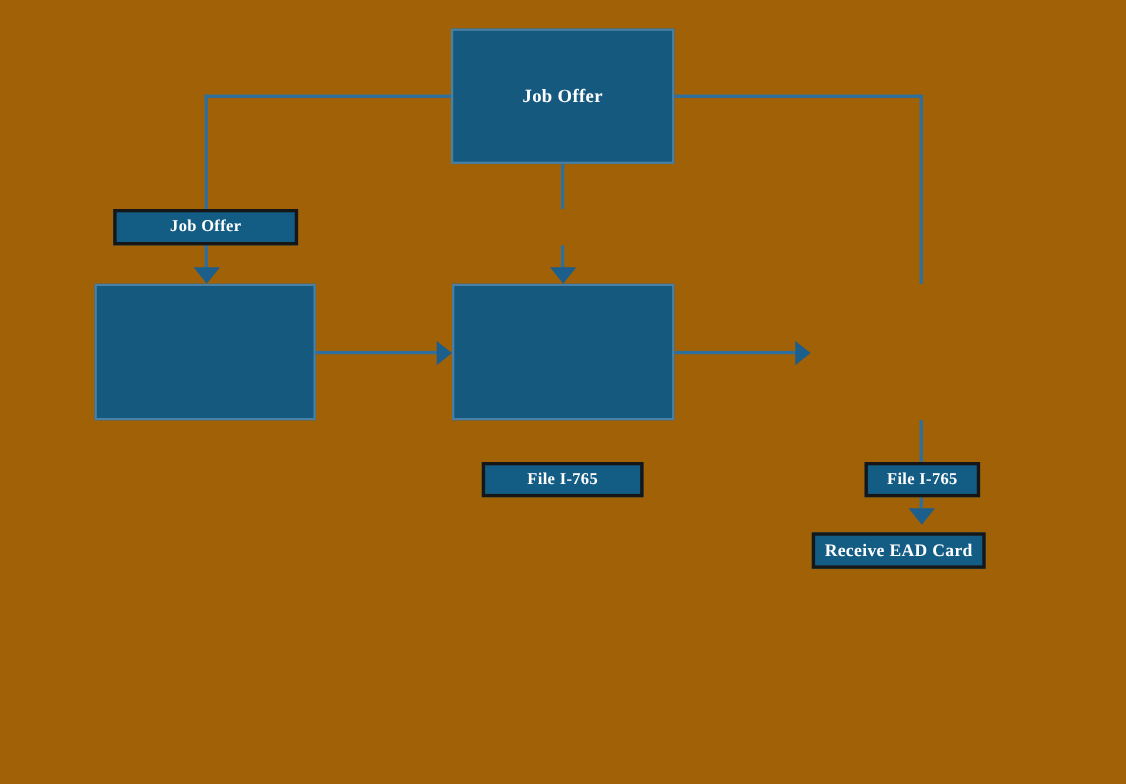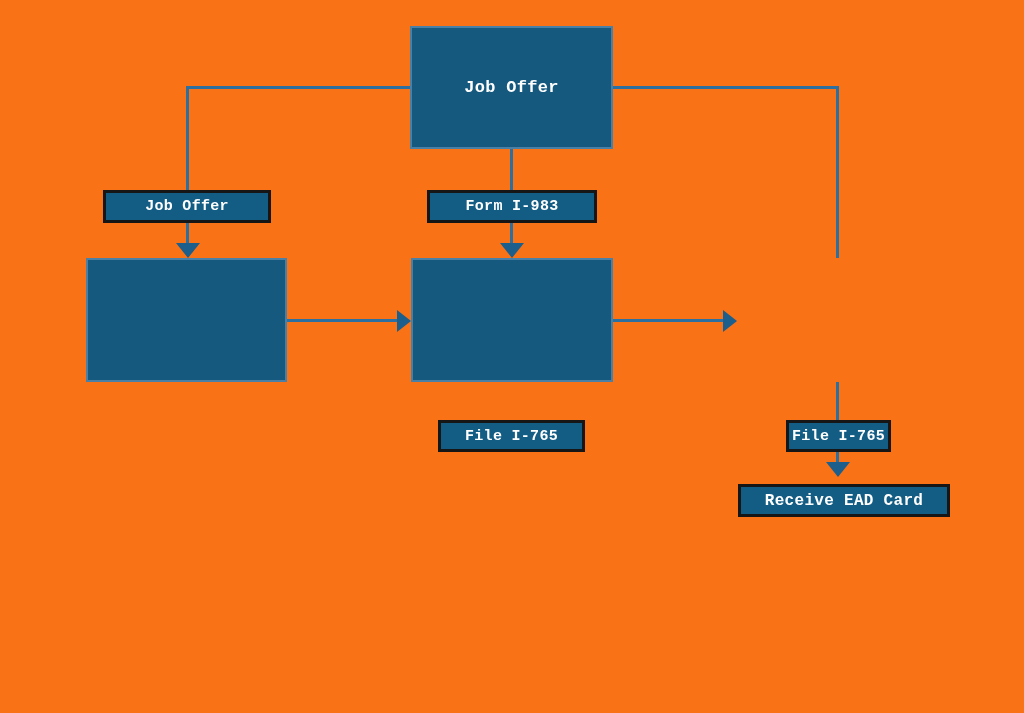--- a/index.html
+++ b/index.html
@@ -1,22 +1,22 @@
 <!DOCTYPE html>
 <html><head>
 <meta charset="utf-8">
 <style>
   html, body { margin: 0; padding: 0; background: #ffffff; }
   .canvas {
     position: relative;
     width: 1024px;
     height: 713px;
-    background: #f97316;
+    background: #a16207;
     overflow: hidden;
-    font-family: Liberation Mono, monospace;
+    font-family: Liberation Serif, serif;
   }
   
   .big-box {
     position: absolute;
     background: #16597f;
     border: 2px solid #4a80a6;
     box-sizing: border-box;
     color: #ffffff;
     display: flex;
     align-items: center;
@@ -45,21 +45,21 @@
     justify-content: center;
     text-align: center;
     font-size: 15px;
     font-weight: bold;
     letter-spacing: 0.3px;
   }
   #tag-job-offer   { left: 103px; top: 190px; width: 168px; height: 33px; }
   #tag-form-i983   { left: 427px; top: 190px; width: 170px; height: 33px; }
   #tag-file-mid    { left: 438px; top: 420px; width: 147px; height: 32px; }
   #tag-file-right  { left: 786px; top: 420px; width: 105px; height: 32px; }
-  #box-ead         { left: 738px; top: 484px; width: 212px; height: 33px; font-size: 16px; }
+  #box-ead         { left: 738px; top: 484px; width: 158px; height: 33px; font-size: 16px; }
 
   
   .line { position: absolute; background: #2d6f9e; }
   .h-line { height: 3px; }
   .v-line { width: 3px; }
   #ln-top-left-h  { left: 186px; top: 86px;  width: 226px; }
   #ln-top-right-h { left: 613px; top: 86px;  width: 226px; }
   #ln-left-v      { left: 186px; top: 86px;  height: 158px; }
   #ln-mid-v-a     { left: 510px; top: 149px; height: 41px; }
   #ln-mid-v-b     { left: 510px; top: 223px; height: 21px; }
@@ -115,23 +115,20 @@
   <div class="big-box" id="box-left">
     <span></span>
   </div>
   <div class="big-box" id="box-mid">
     <span></span>
   </div>
 
   <div class="tag-box" id="tag-job-offer">
     <span>Job Offer</span>
   </div>
-  <div class="tag-box" id="tag-form-i983">
-    <span>Form I-983</span>
-  </div>
   <div class="tag-box" id="tag-file-mid">
     <span>File I-765</span>
   </div>
   <div class="tag-box" id="tag-file-right">
     <span>File I-765</span>
   </div>
   <div class="tag-box" id="box-ead">
     <span>Receive EAD Card</span>
   </div>
 

